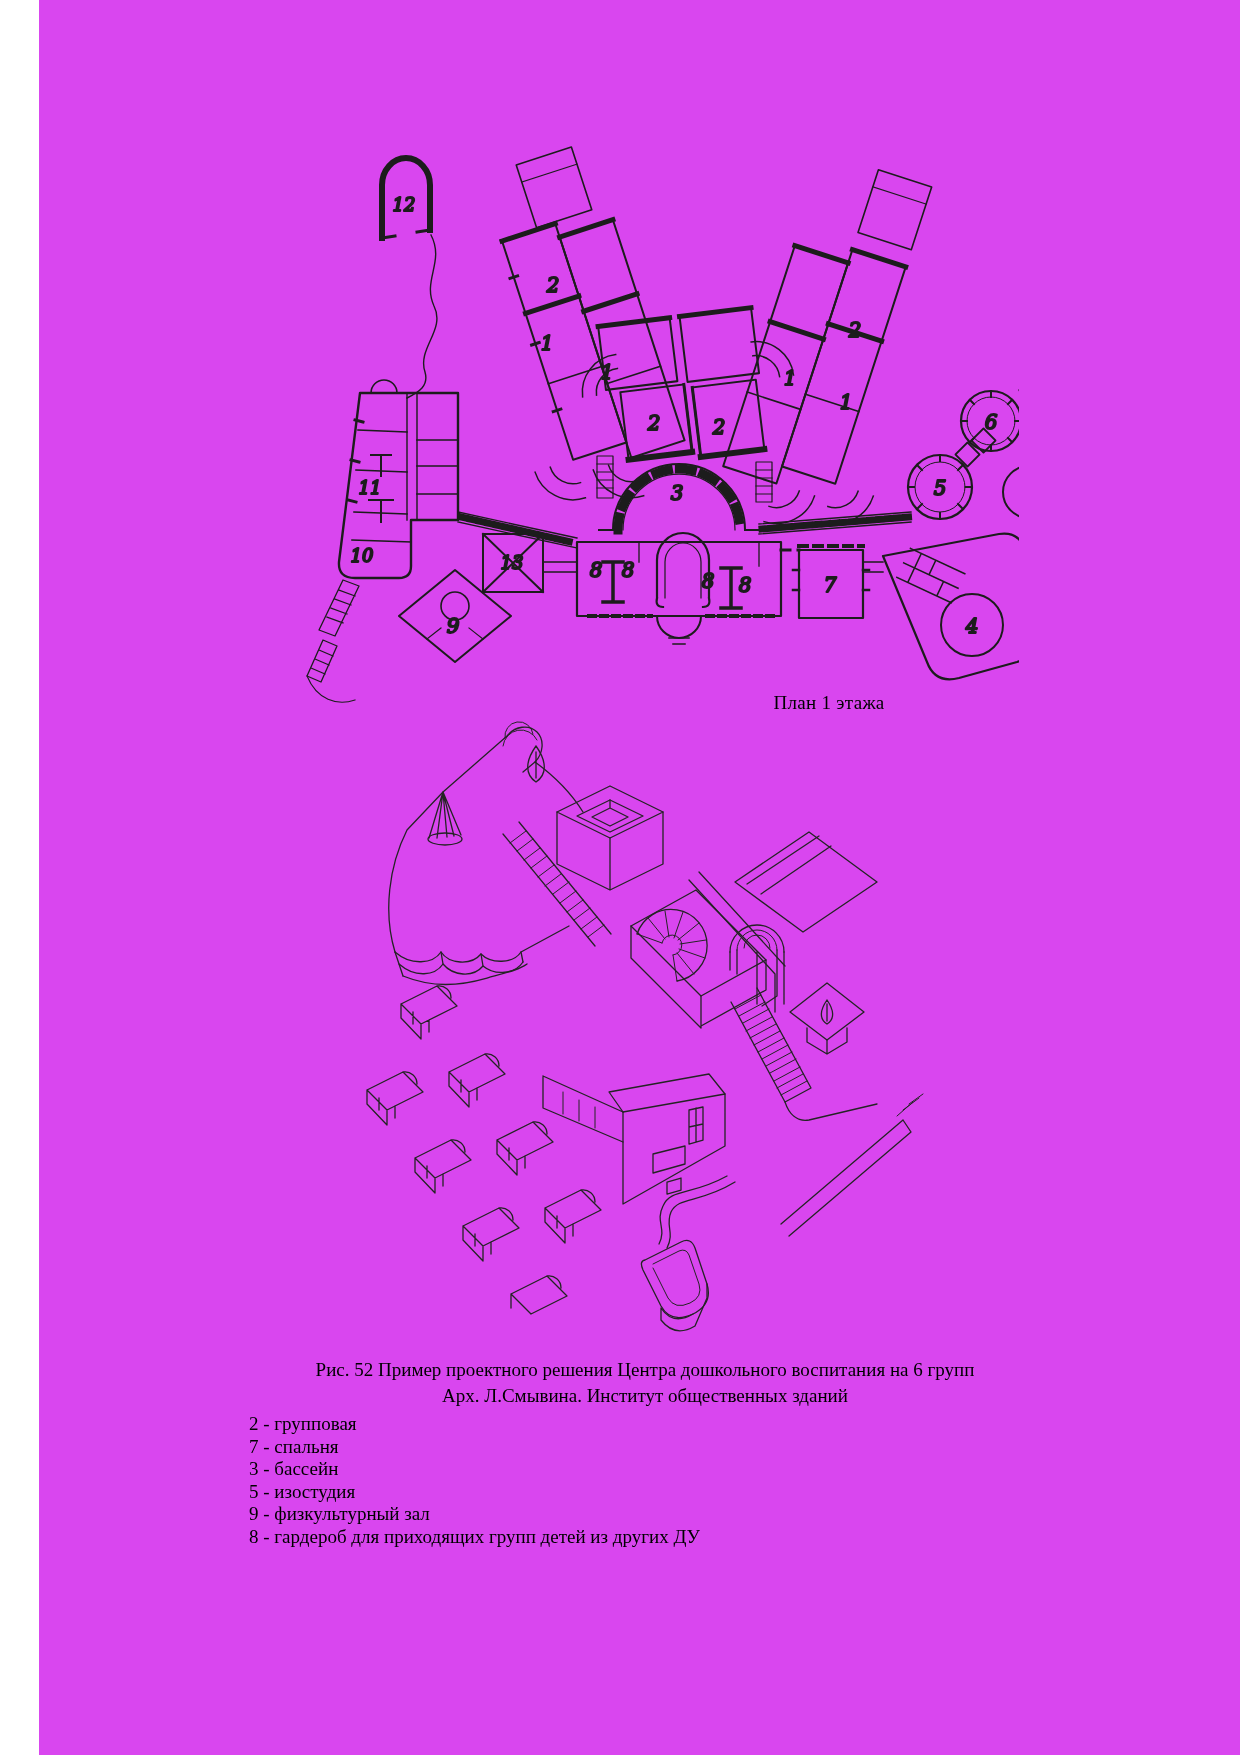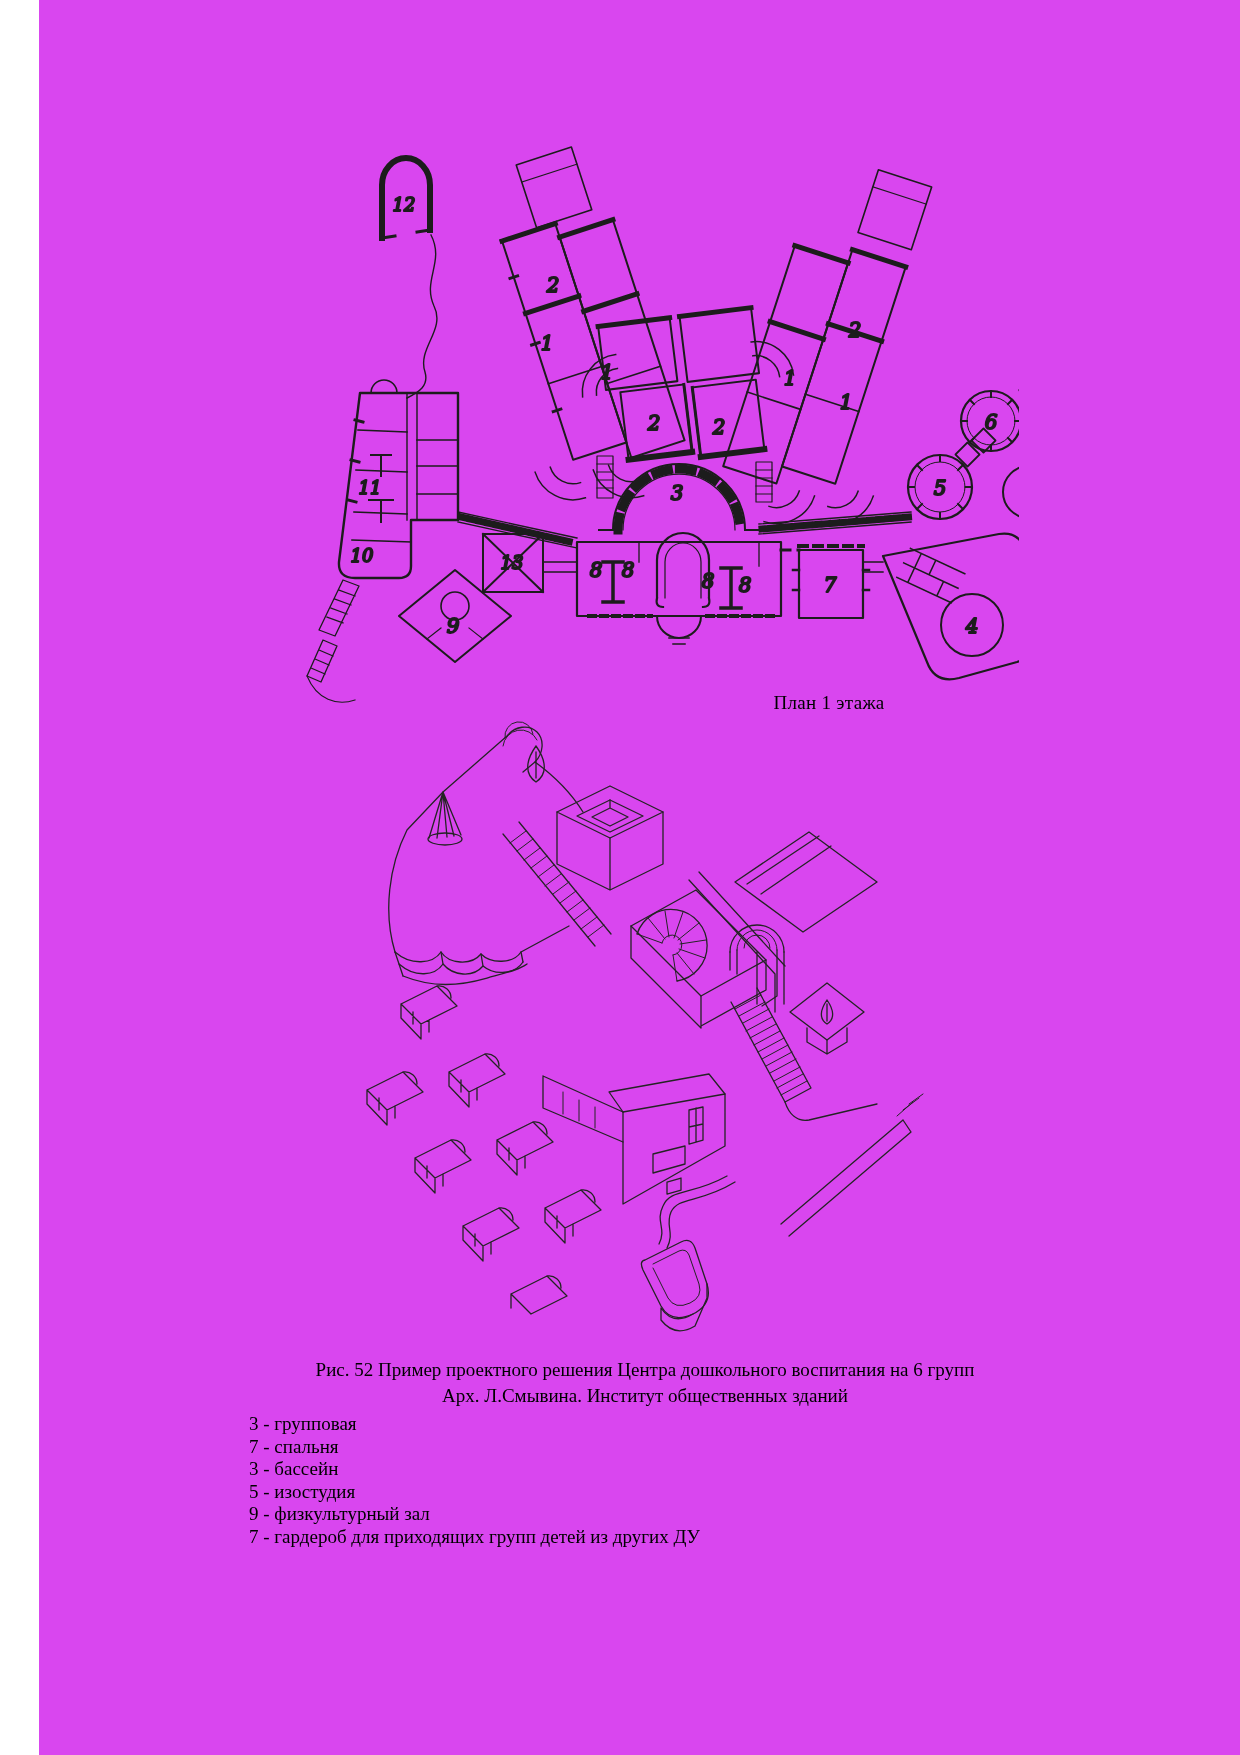--- a/index.html
+++ b/index.html
@@ -286,21 +286,21 @@
       </g>
     </g>
   </svg>
 
   <div class="fig-caption">
     <div>Рис. 52 Пример проектного решения Центра дошкольного воспитания на 6 групп</div>
     <div>Арх. Л.Смывина. Институт общественных зданий</div>
   </div>
 
   <div class="legend">
-    <div>3 - групповая</div>
+    <div>2 - групповая</div>
     <div>7 - спальня</div>
     <div>3 - бассейн</div>
     <div>5 - изостудия</div>
     <div>9 - физкультурный зал</div>
-    <div>7 - гардероб для приходящих групп детей из других ДУ</div>
+    <div>8 - гардероб для приходящих групп детей из других ДУ</div>
   </div>
 
 </div>
 
 </body></html>

